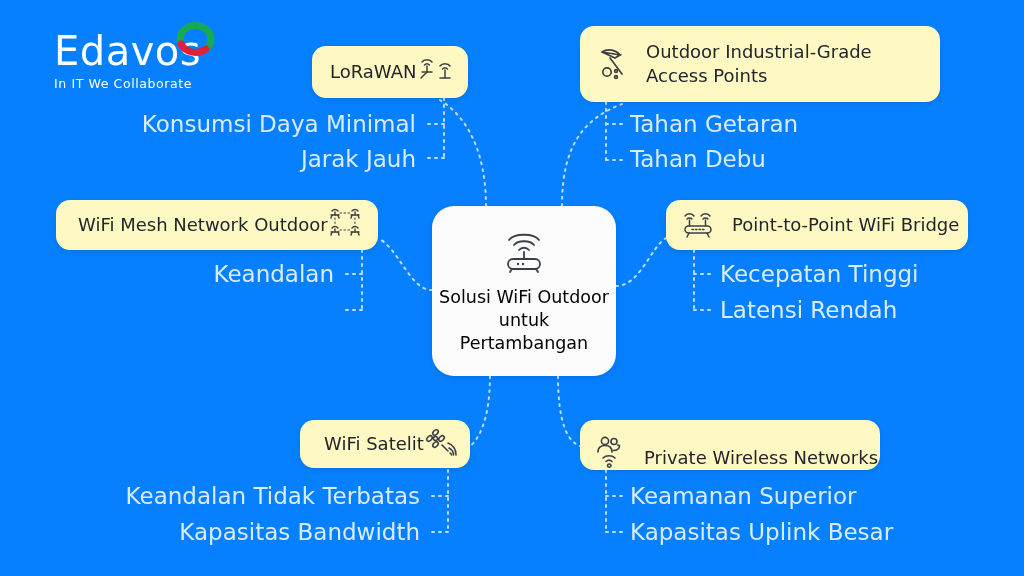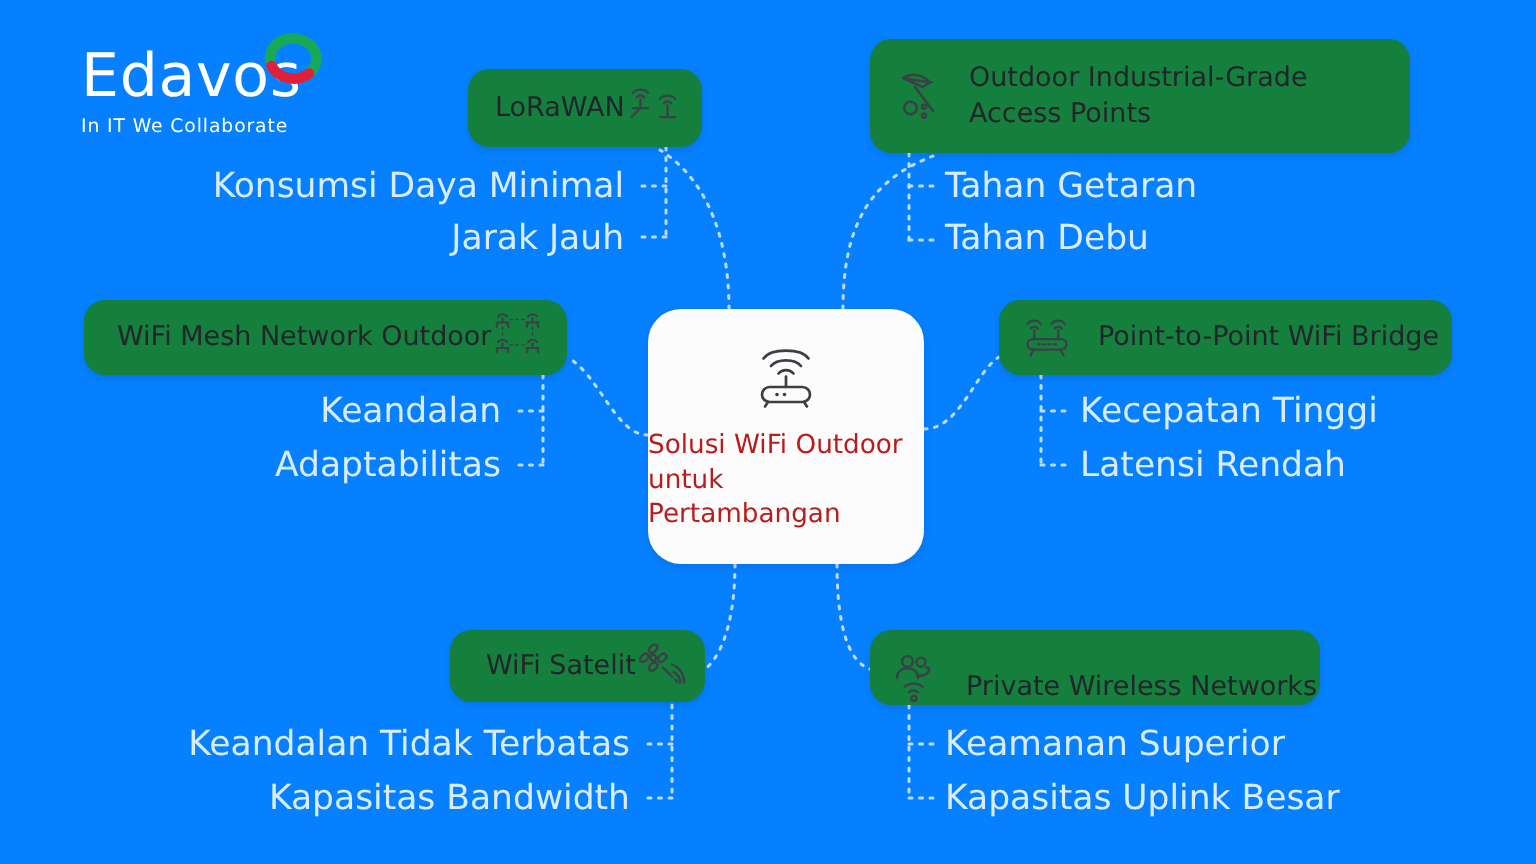--- a/index.html
+++ b/index.html
@@ -70,29 +70,29 @@
     flex-direction: column;
     align-items: center;
     justify-content: center;
   }
   .center-icon {
     margin-bottom: 8px;
   }
   .center-label {
     font-size: 17.5px;
     line-height: 23px;
-    color: #b91c1c;
-    text-align: left;
+    color: #000000;
+    text-align: center;
     font-family: "DejaVu Sans", sans-serif;
   }
 
   
   .node {
     position: absolute;
-    background: #15803d;
+    background: #fef9c3;
     border-radius: 14px;
     box-shadow: 0 2px 5px rgba(0,0,0,0.10);
     display: flex;
     align-items: center;
     box-sizing: border-box;
   }
   .node-label {
     font-size: 18px;
     color: #23252b;
     line-height: 24px;
@@ -342,21 +342,20 @@
     <span class="node-label">Private Wireless Networks</span>
   </div>
 
   <div class="sub right-align" style="left:120px; top:113px; width:296px;">Konsumsi Daya Minimal</div>
   <div class="sub right-align" style="left:120px; top:148px; width:296px;">Jarak Jauh</div>
 
   <div class="sub" style="left:630px; top:113px;">Tahan Getaran</div>
   <div class="sub" style="left:630px; top:148px;">Tahan Debu</div>
 
   <div class="sub right-align" style="left:40px; top:263px; width:294px;">Keandalan</div>
-  <div class="sub right-align" style="left:40px; top:299px; width:294px;">Adaptabilitas</div>
 
   <div class="sub" style="left:720px; top:263px;">Kecepatan Tinggi</div>
   <div class="sub" style="left:720px; top:299px;">Latensi Rendah</div>
 
   <div class="sub right-align" style="left:110px; top:485px; width:310px;">Keandalan Tidak Terbatas</div>
   <div class="sub right-align" style="left:110px; top:521px; width:310px;">Kapasitas Bandwidth</div>
 
   <div class="sub" style="left:630px; top:485px;">Keamanan Superior</div>
   <div class="sub" style="left:630px; top:521px;">Kapasitas Uplink Besar</div>
 

